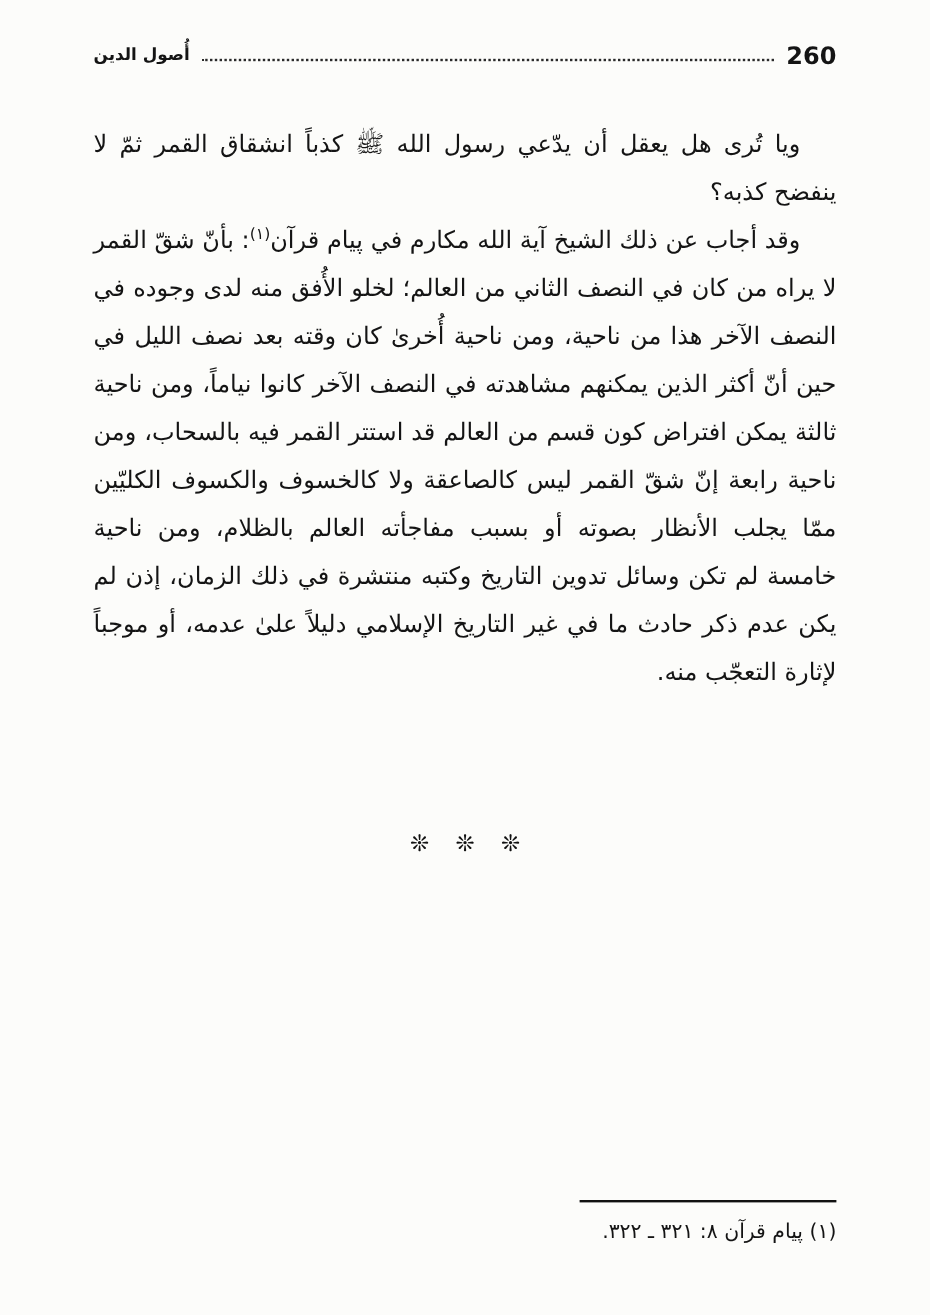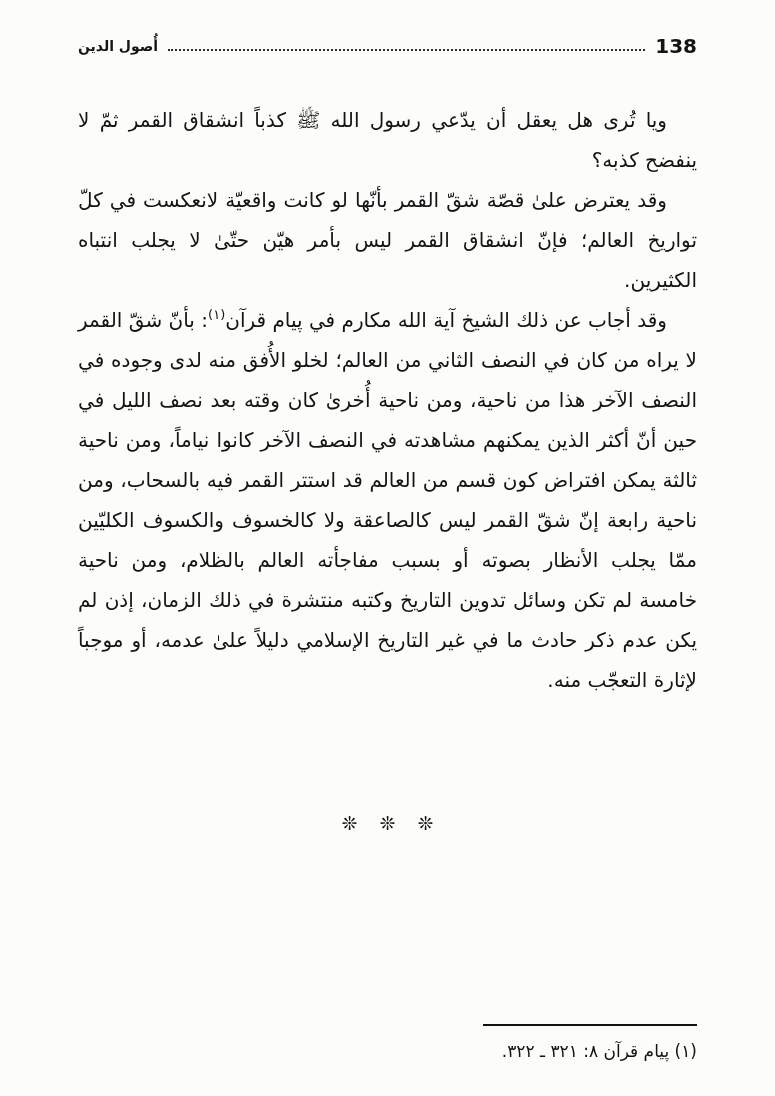--- a/index.html
+++ b/index.html
@@ -65,21 +65,21 @@
     text-align: center;
     font-size: 19px;
     word-spacing: 16px;
     color: #111;
   }
   
   .footnote-area {
     position: absolute;
     right: 78px;
     left: 78px;
-    bottom: 32px;
+    bottom: 56px;
   }
   .fn-rule {
     width: 214px;
     height: 0;
     border-top: 2px solid #111;
     margin-right: 0;
     margin-left: auto;
     margin-bottom: 12px;
   }
   .fn-text {
@@ -87,28 +87,27 @@
     text-align: right;
     line-height: 26px;
   }
 </style>
 </head>
 <body>
 
 <div class="page">
 
   <div class="header">
-    <span class="page-num">138</span>
+    <span class="page-num">260</span>
     <span class="leader"></span>
     <span class="book-title">أُصول الدين</span>
   </div>
 
   <div class="body-text">
     <p>ويا تُرى هل يعقل أن يدّعي رسول الله ﷺ كذباً انشقاق القمر ثمّ لا ينفضح كذبه؟</p>
-    <p>وقد يعترض علىٰ قصّة شقّ القمر بأنّها لو كانت واقعيّة لانعكست في كلّ تواريخ العالم؛ فإنّ انشقاق القمر ليس بأمر هيّن حتّىٰ لا يجلب انتباه الكثيرين.</p>
     <p><span>وقد أجاب عن ذلك الشيخ آية الله مكارم في پيام قرآن</span><sup class="fn-ref">(١)</sup><span>: بأنّ شقّ القمر لا يراه من كان في النصف الثاني من العالم؛ لخلو الأُفق منه لدى وجوده في النصف الآخر هذا من ناحية، ومن ناحية أُخرىٰ كان وقته بعد نصف الليل في حين أنّ أكثر الذين يمكنهم مشاهدته في النصف الآخر كانوا نياماً، ومن ناحية ثالثة يمكن افتراض كون قسم من العالم قد استتر القمر فيه بالسحاب، ومن ناحية رابعة إنّ شقّ القمر ليس كالصاعقة ولا كالخسوف والكسوف الكليّين ممّا يجلب الأنظار بصوته أو بسبب مفاجأته العالم بالظلام، ومن ناحية خامسة لم تكن وسائل تدوين التاريخ وكتبه منتشرة في ذلك الزمان، إذن لم يكن عدم ذكر حادث ما في غير التاريخ الإسلامي دليلاً علىٰ عدمه، أو موجباً لإثارة التعجّب منه.</span></p>
   </div>
 
   <div class="ornament">❊ ❊ ❊</div>
 
   <div class="footnote-area">
     <div class="fn-rule"></div>
     <div class="fn-text">(١) پيام قرآن ٨: ٣٢١ ـ ٣٢٢.</div>
   </div>
 

